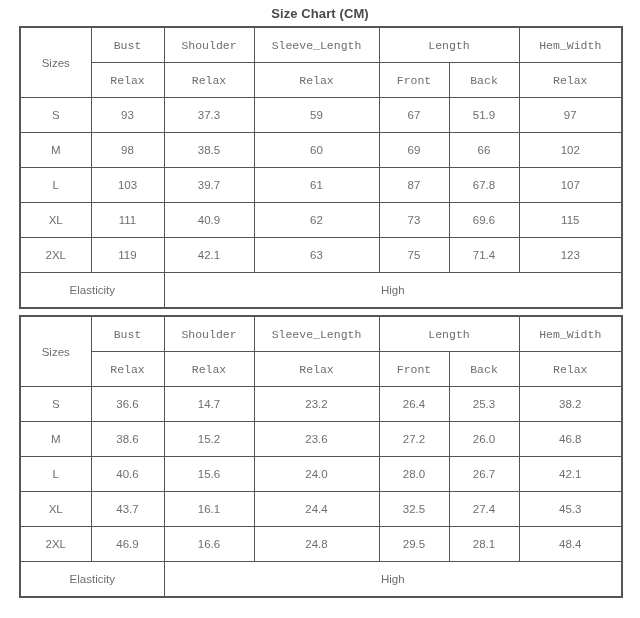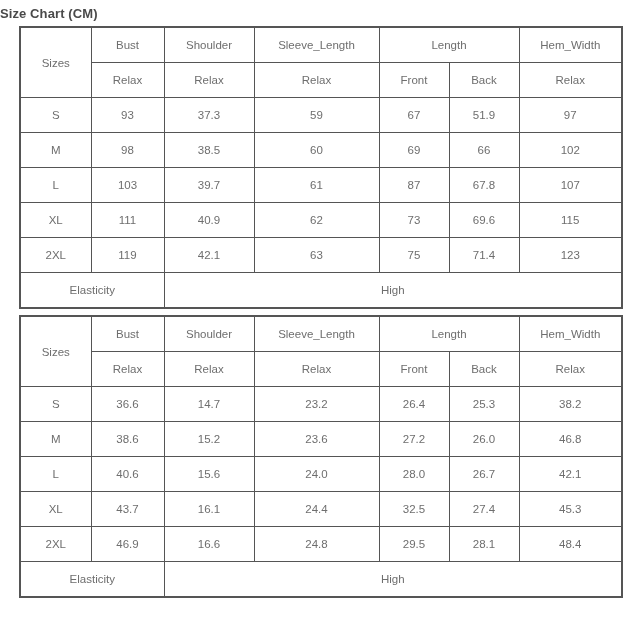--- a/index.html
+++ b/index.html
@@ -14,20 +14,21 @@
     -webkit-font-smoothing: antialiased;
   }
   .page {
     width: 640px;
     height: 618px;
     box-sizing: border-box;
     padding: 0;
     overflow: hidden;
   }
   .chart-title {
+    text-align: center;
     font-size: 13px;
     font-weight: bold;
     color: #4a4a4a;
     letter-spacing: 0.1px;
     padding: 6px 0 5px 0;
     margin: 0;
   }
   .table-wrap {
     padding: 0 19px 0 19px;
     box-sizing: border-box;
@@ -45,20 +46,21 @@
     vertical-align: middle;
     font-size: 11.5px;
     color: #6e6e6e;
     height: 34px;
     padding: 0 2px;
     background: #ffffff;
     font-weight: normal;
   }
   td.hdr {
     height: 33px;
+    font-family: Liberation Mono, monospace;
   }
   td.sizes-cell {
     height: 66px;
   }
   td.elasticity-label {
     height: 36px;
   }
   td.elasticity-value {
     height: 36px;
   }

